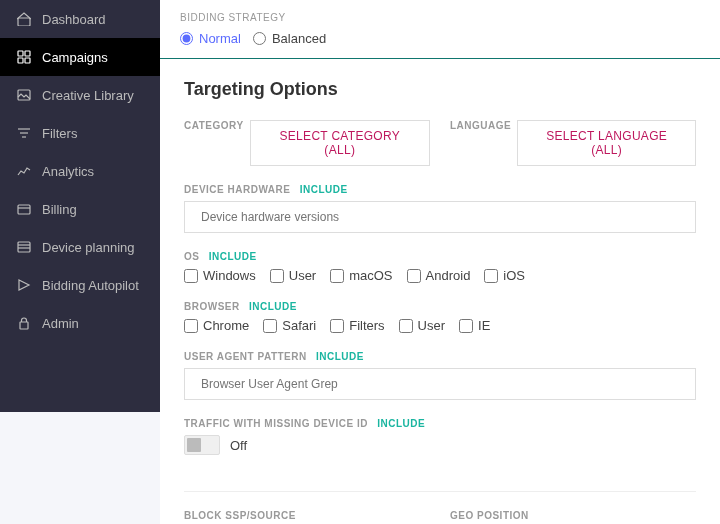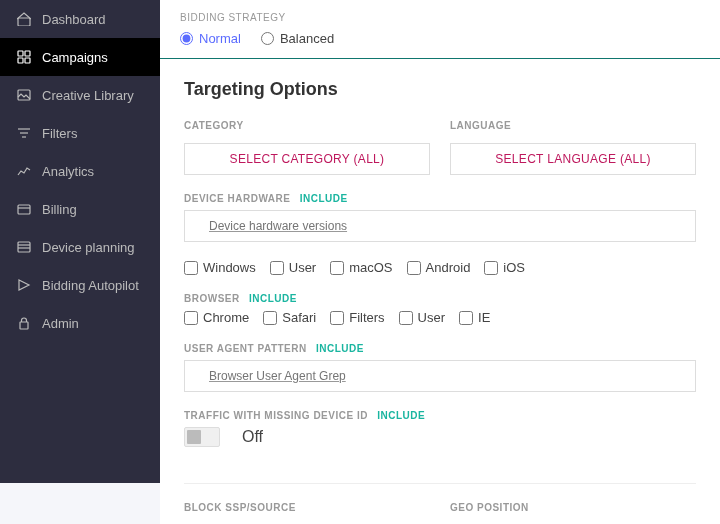--- a/index.html
+++ b/index.html
@@ -6,21 +6,21 @@
     body { font-family: 'Segoe UI', Arial, sans-serif; font-size: 13px; display: flex; height: 524px; width: 720px; overflow: hidden; background: #f5f6fa; }
 
     
     .sidebar {
       width: 160px;
       background: #2d2d3f;
       color: #ccc;
       display: flex;
       flex-direction: column;
       flex-shrink: 0;
-      height: 483px;
+      height: 412px;
     }
     .sidebar-item {
       display: flex;
       align-items: center;
       padding: 11px 16px;
       cursor: pointer;
       gap: 10px;
       font-size: 13px;
       color: #bbb;
     }
@@ -56,21 +56,21 @@
     }
     .bidding-label {
       font-size: 10px;
       color: #999;
       letter-spacing: 0.5px;
       text-transform: uppercase;
       margin-bottom: 8px;
     }
     .radio-group {
       display: flex;
-      gap: 20px;
+      gap: 12px;
       align-items: center;
     }
     .radio-option {
       display: flex;
       align-items: center;
       gap: 6px;
       cursor: pointer;
       font-size: 13px;
       color: #444;
     }
@@ -94,22 +94,22 @@
 
     .form-row {
       display: flex;
       gap: 20px;
       margin-bottom: 18px;
     }
 
     .form-group {
       flex: 1;
       display: flex;
-      flex-direction: column;
-      gap: 12px;
+      flex-direction: row;
+      gap: 6px;
     }
 
     .form-group-full {
       width: 100%;
       display: flex;
       flex-direction: column;
       gap: 6px;
       margin-bottom: 18px;
     }
 
@@ -137,26 +137,25 @@
       font-size: 12px;
       color: #be185d;
       cursor: pointer;
       text-align: center;
       letter-spacing: 0.3px;
     }
 
     .text-input {
       border: 1px solid #ddd;
       background: #fff;
-      padding: 8px 24px;
+      padding: 8px 16px;
       font-size: 12px;
       color: #999;
       outline: none;
       width: 100%;
-      text-decoration: underline;
     }
 
     .checkbox-group {
       display: flex;
       flex-wrap: wrap;
       gap: 14px;
       align-items: center;
     }
     .checkbox-option {
       display: flex;
@@ -190,23 +189,22 @@
       cursor: pointer;
       border-radius: 2px;
     }
     .toggle-knob {
       width: 14px;
       height: 14px;
       background: #bbb;
       border-radius: 1px;
     }
     .toggle-label {
-      font-size: 16px;
+      font-size: 13px;
       color: #444;
-      margin-left: 12px;
     }
 
     .divider {
       height: 1px;
       background: #eee;
       margin: 4px 0 18px 0;
     }
   </style>
 </head>
 <body>
@@ -328,20 +326,24 @@
 
     <div class="form-group-full">
       <div class="field-label">
         <span>DEVICE HARDWARE</span>
         <span class="include-tag">INCLUDE</span>
       </div>
       <input type="text" class="text-input" placeholder="Device hardware versions" style="">
     </div>
 
     <div class="form-group-full">
+      <div class="field-label">
+        <span>OS</span>
+        <span class="include-tag">INCLUDE</span>
+      </div>
       <div class="checkbox-group">
         <label class="checkbox-option">
             <input type="checkbox" style="">
             <span>Windows</span>
           </label>
         <label class="checkbox-option">
             <input type="checkbox" style="">
             <span>User</span>
           </label>
         <label class="checkbox-option">

